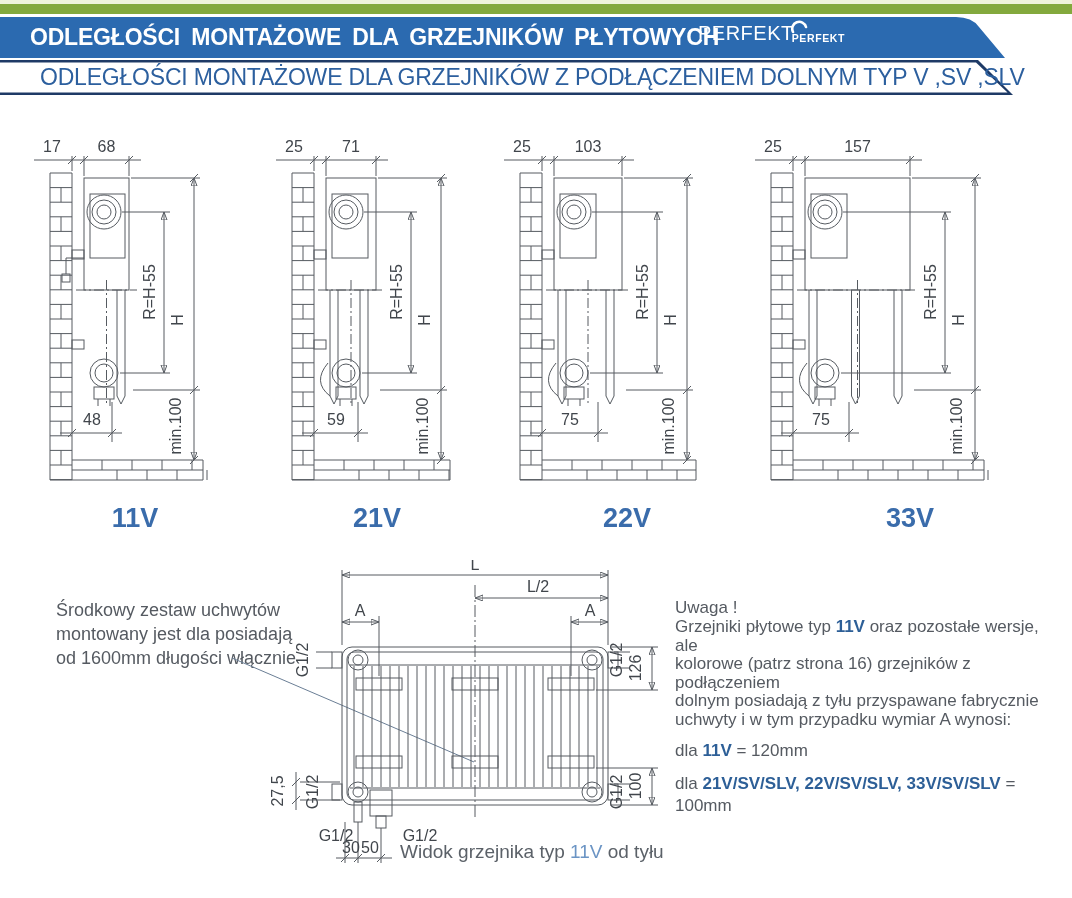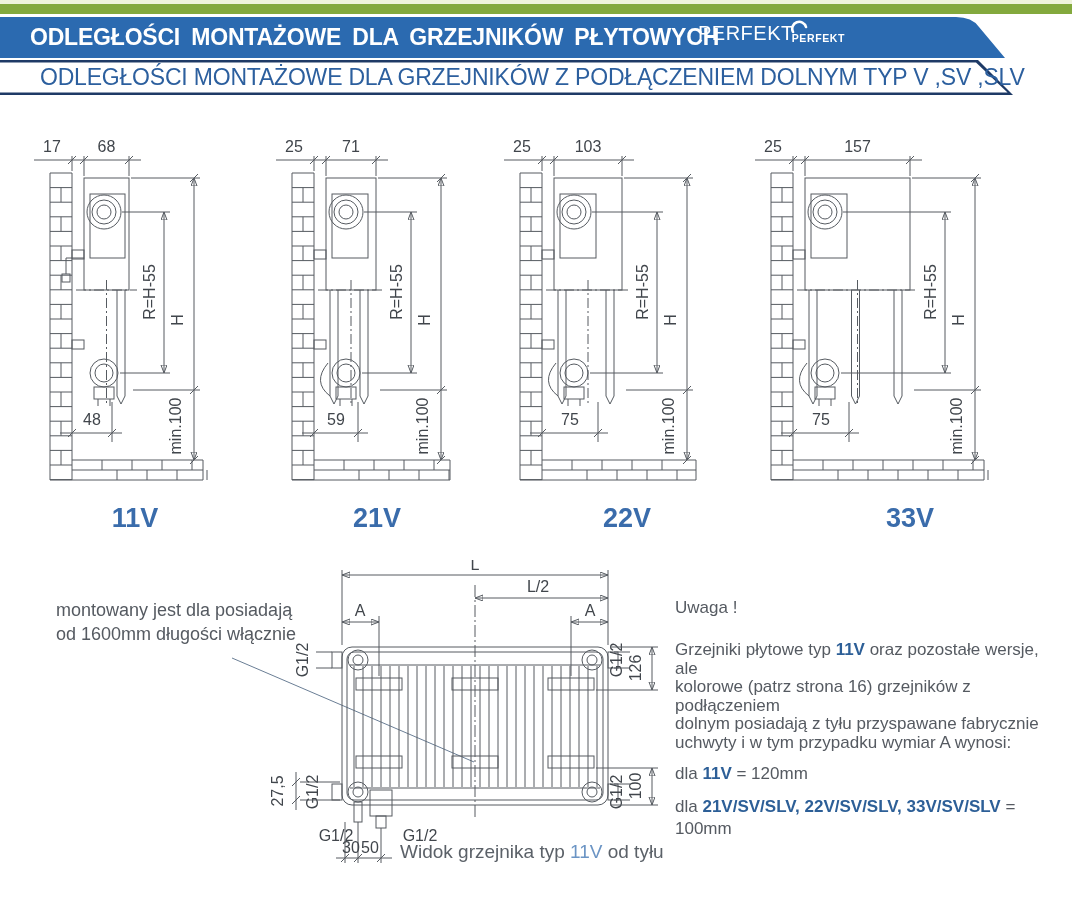--- a/index.html
+++ b/index.html
@@ -22,21 +22,21 @@
     {stroke:#565b61;fill:none;stroke-width:1;}
   svg.tech text{fill:#41464c;stroke:none;font-family:"Liberation Sans",sans-serif;font-size:16px;}
   .type-label{position:absolute;top:503px;width:90px;text-align:center;
     color:#3a6cab;font-size:27px;font-weight:600;}
   
   #rear-wrap{position:absolute;left:270px;top:560px;width:420px;height:320px;}
   #leader{position:absolute;left:228px;top:652px;width:250px;height:115px;}
   .note-left{position:absolute;left:56px;top:598px;width:250px;color:#555a61;
     font-size:18px;line-height:24px;}
   .note-right{position:absolute;left:675px;top:598px;width:390px;color:#555a61;font-size:17px;}
-  .note-right .nr-title{margin-bottom:23px;}
+  .note-right .nr-title{}
   .note-right .nr-line{line-height:18.5px;}
   .note-right .nr-line.dla{margin-top:11px;line-height:22px;}
   .blue-bold{color:#2d5f97;font-weight:700;}
   .caption{position:absolute;left:400px;top:841px;color:#5b6168;font-size:19px;white-space:nowrap;}
   .caption .lt-blue{color:#6b94c4;}
 </style>
 </head>
 <body>
 
 <div id="page">
@@ -472,20 +472,21 @@
         <line x1="118" y1="272" x2="118" y2="312"></line>
         <text x="90" y="295" text-anchor="middle">75</text>
       </svg></div>
 
   <div class="type-label" style="left:90px">11V</div>
   <div class="type-label" style="left:332px">21V</div>
   <div class="type-label" style="left:582px">22V</div>
   <div class="type-label" style="left:865px">33V</div>
 
   <div class="note-left">
+    <div>Środkowy zestaw uchwytów</div>
     <div>montowany jest dla posiadają</div>
     <div>od 1600mm długości włącznie</div>
   </div>
 
   <svg id="leader">
     <line x1="4" y1="6" x2="246" y2="110" stroke="#6a7e95" stroke-width="1"></line>
   </svg>
 
   <div id="rear-wrap"><svg class="tech" width="420" height="320" viewBox="0 0 420 320">
         <defs>

